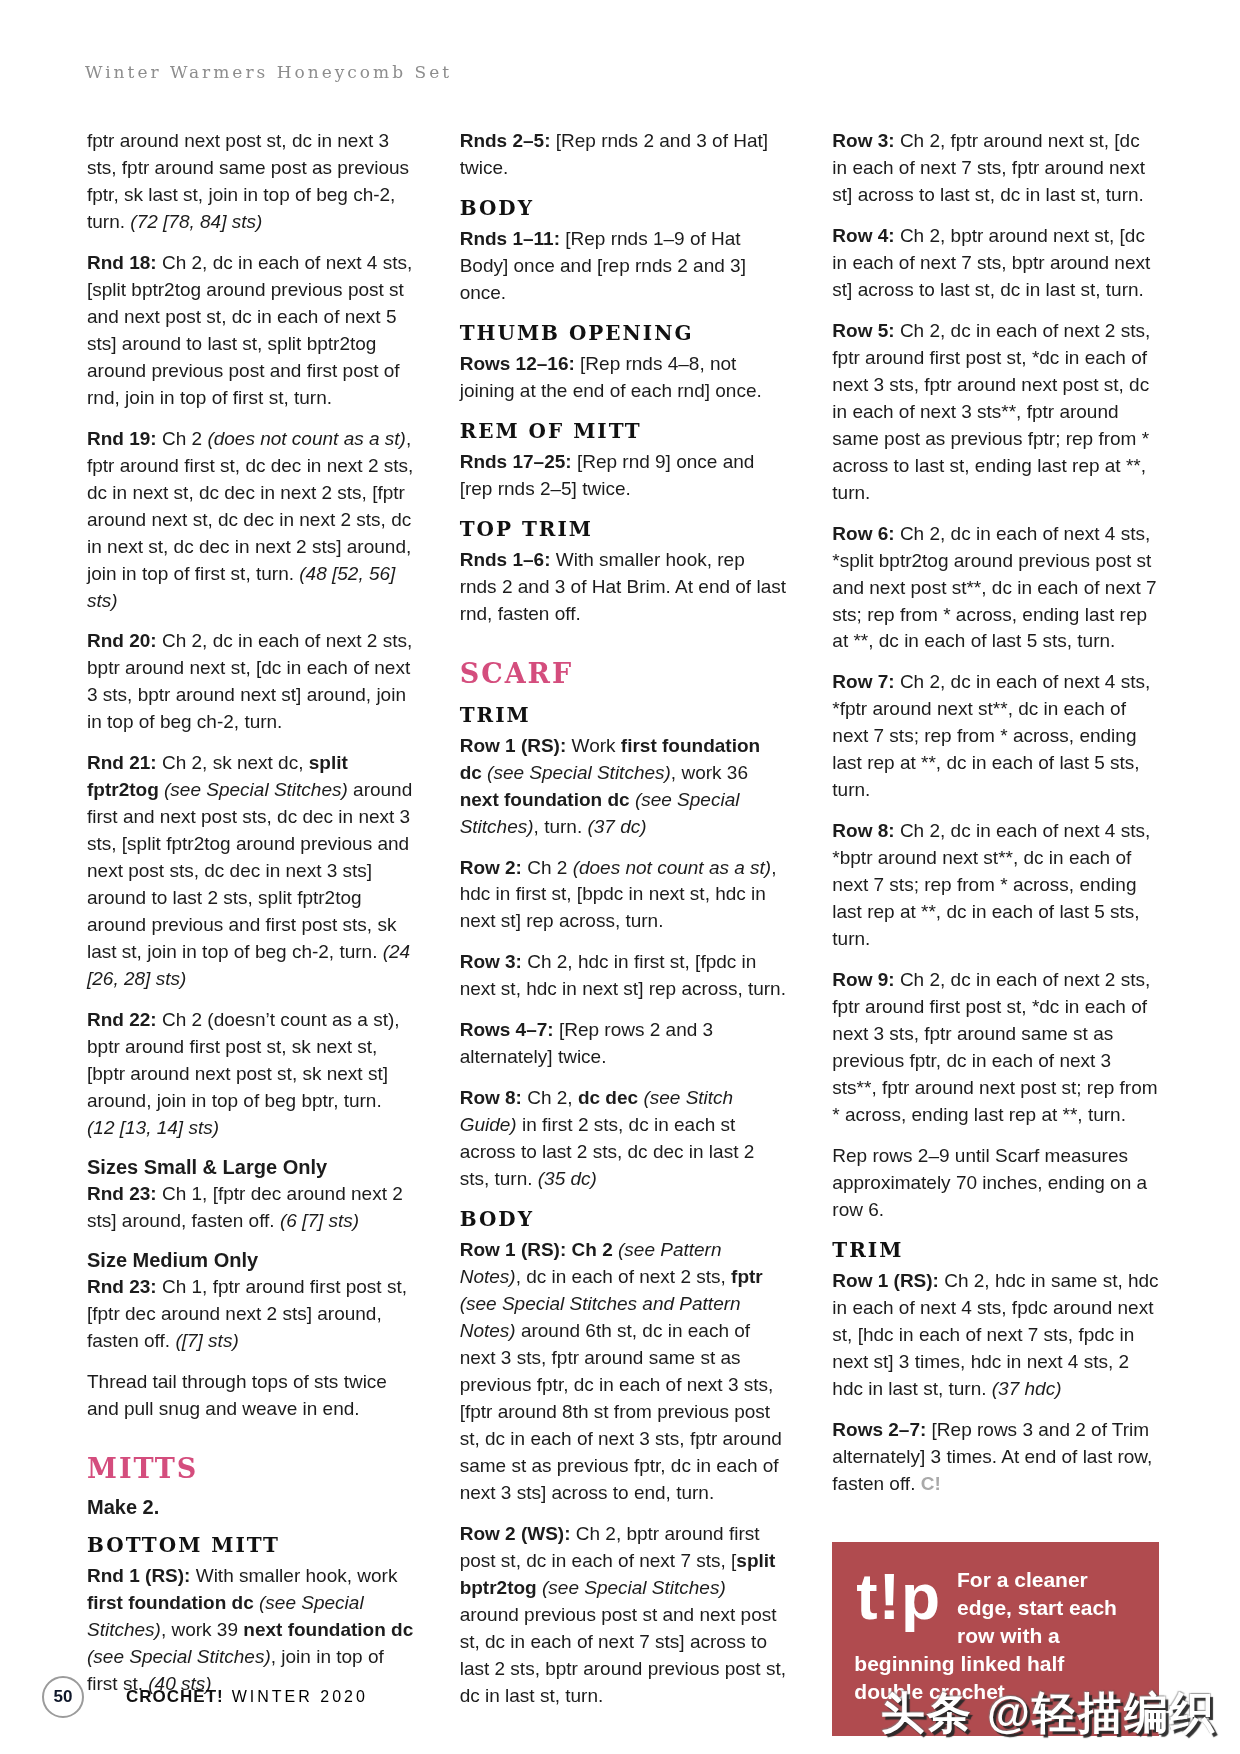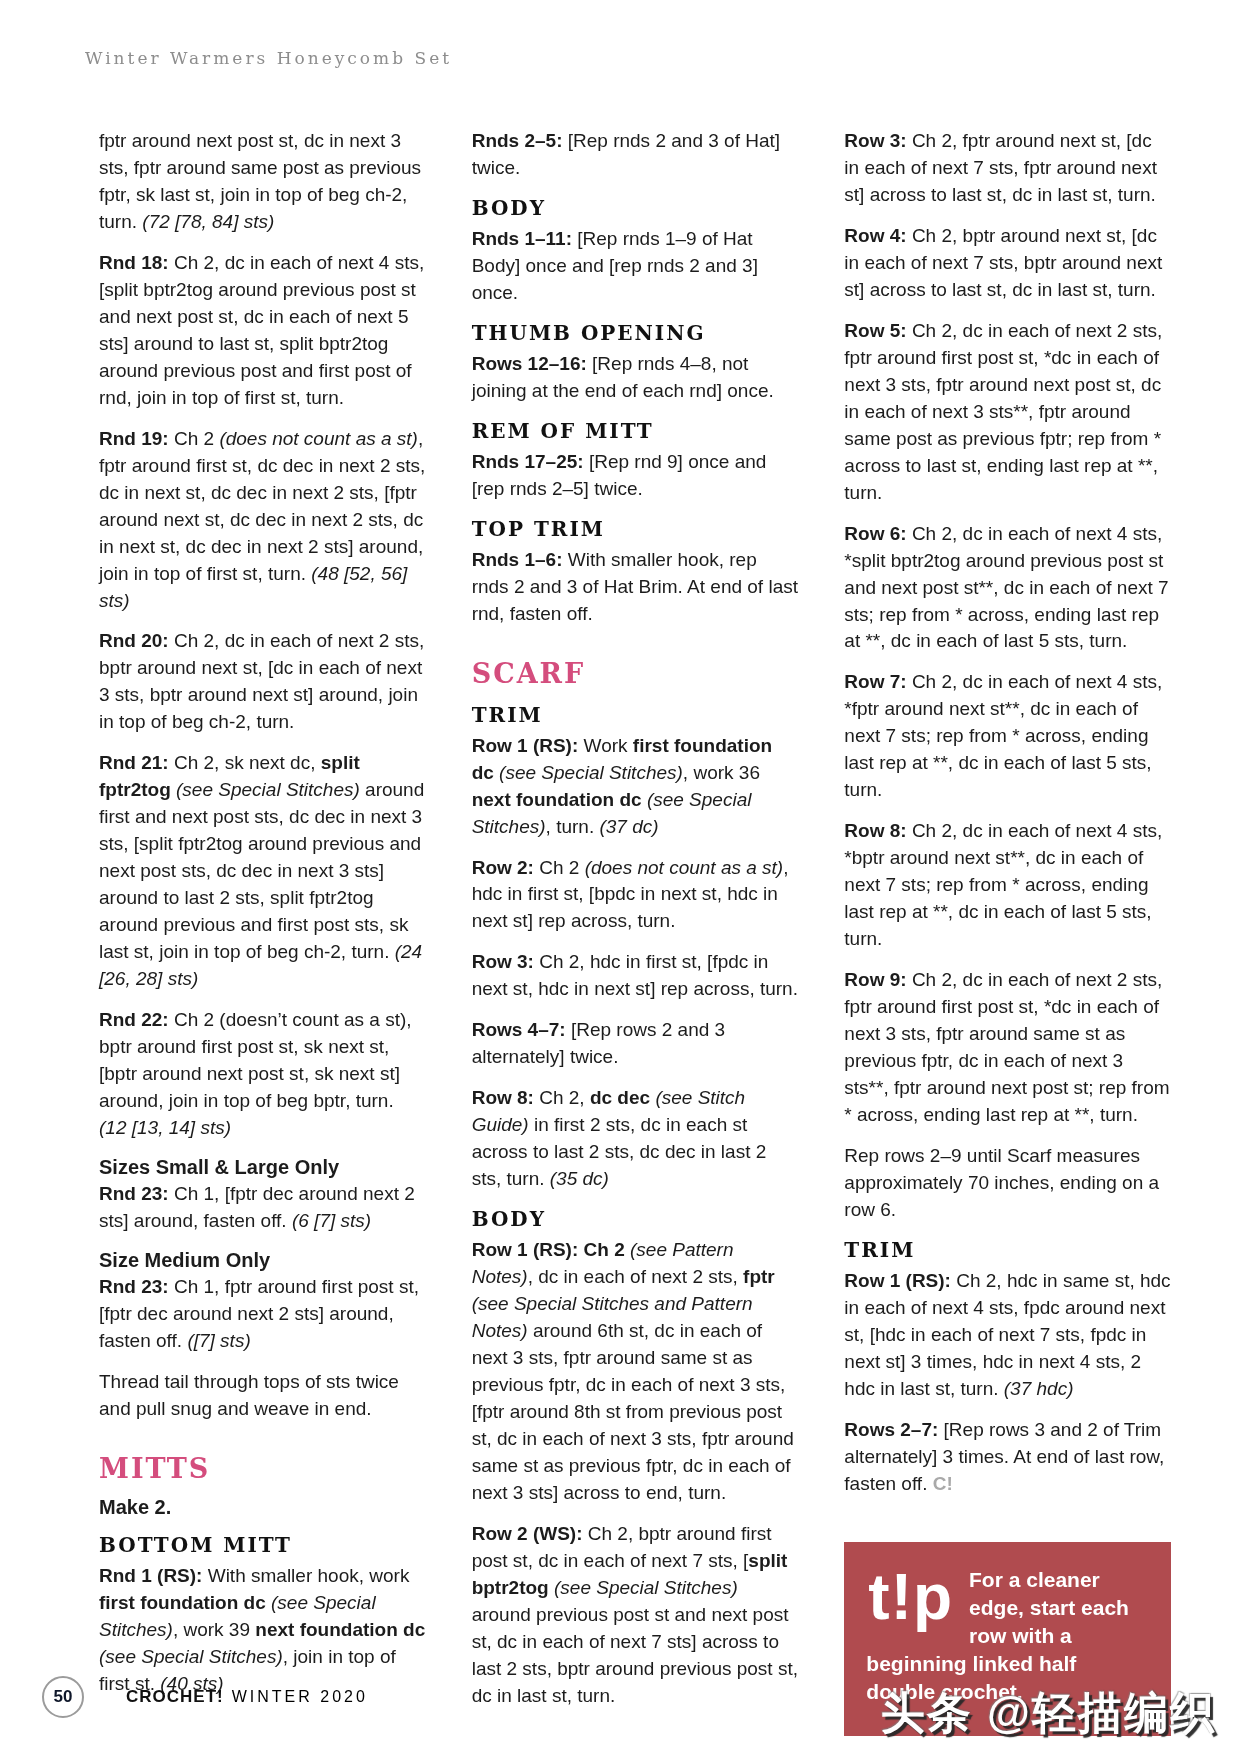--- a/index.html
+++ b/index.html
@@ -18,31 +18,31 @@
   :root {
     --accent-pink: #d44d7d;
     --tip-bg: #b04b4f;
     --end-gray: #a9a9a9;
   }
 
   
   .running-head {
     position: absolute;
     left: 85px;
-    top: 48px;
+    top: 62px;
     font-family: "DejaVu Serif", serif;
     font-size: 17px;
     letter-spacing: 3px;
     color: #8d8d8d;
   }
 
   
   .content {
     position: absolute;
-    left: 99px;
+    left: 87px;
     top: 126px;
     width: 1072px;
     display: grid;
     grid-template-columns: 1fr 1fr 1fr;
     column-gap: 46px;
   }
   .column { min-width: 0; }
 
   .para {
     margin: 0 0 14px 0;

